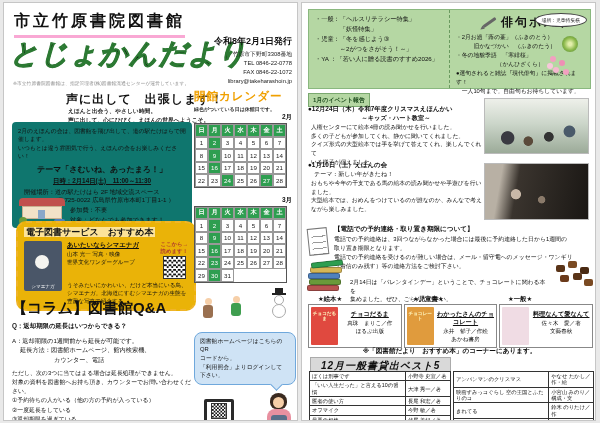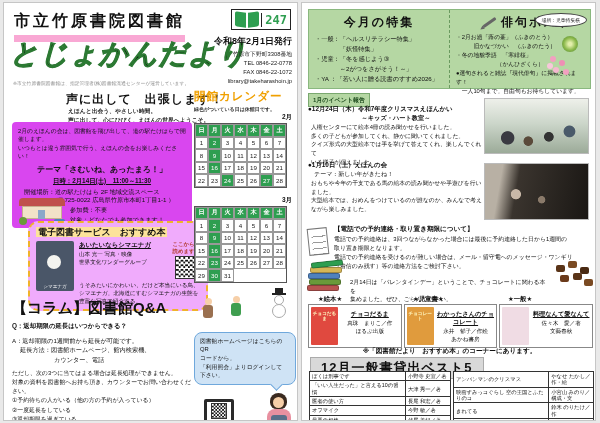--- a/index.html
+++ b/index.html
@@ -4,53 +4,53 @@
 <style>
   * { margin:0; padding:0; box-sizing:border-box; }
   html,body { width:600px; height:423px; }
   body { background:#e9e9e9; font-family:"Liberation Sans","DejaVu Sans",sans-serif; color:#111; }
   .sheet { position:relative; width:600px; height:423px; background:#e9e9e9; overflow:hidden; }
   .page { position:absolute; top:2px; width:295px; height:419px; background:#fff; border:1px solid #c6c6c6; overflow:hidden; }
   .page-left { left:3px; }
   .page-right { left:301px; }
 
   
-  .lib-name { position:absolute; left:10px; top:8px; font-size:16px; font-weight:bold; letter-spacing:3px; border-bottom:7px solid #f9a8d4; padding-bottom:3px; white-space:nowrap; }
+  .lib-name { position:absolute; left:10px; top:8px; font-size:16px; font-weight:bold; letter-spacing:3px; border-bottom:3px solid #f9a8d4; padding-bottom:3px; white-space:nowrap; }
   .issue-badge { position:absolute; right:6px; top:6px; display:flex; align-items:center; gap:2px; border:1.5px solid #222; padding:2px 3px; background:#fff; }
   .book-icon { position:relative; width:24px; height:15px; }
   .book-icon .bi-l,.book-icon .bi-r { position:absolute; top:0; width:11px; height:15px; background:var(--green,#2e9e50); }
   .book-icon .bi-l { left:0; transform:skewY(8deg); border-radius:2px 0 0 2px; }
   .book-icon .bi-r { right:0; transform:skewY(-8deg); border-radius:0 2px 2px 0; }
   .issue-num { font-size:12px; font-weight:bold; color:var(--green,#2e9e50); border-left:1.5px solid #222; padding-left:3px; font-family:"DejaVu Sans Mono",monospace; }
   .news-title { position:absolute; left:6px; top:32px; font-size:28px; font-weight:900; color:#000000; letter-spacing:1px; -webkit-text-stroke:1px #2c7a33; white-space:nowrap;font-style:italic; }
   .pub-info { position:absolute; right:5px; top:32px; text-align:right; }
   .pub-date { font-size:9px; font-weight:bold; margin-bottom:2px; }
   .pub-line { font-size:5.8px; line-height:1.55; color:#222; }
   .tiny-note { position:absolute; left:9px; top:77px; font-size:4.8px; color:#8d8d8d; }
 
   
   .notice-badge { position:absolute; left:8px; top:86px; background:var(--orange,#e8542a); color:#fff; font-weight:bold; font-size:8.5px; padding:2px 5px; border:2px solid #f2c230; border-radius:9px; letter-spacing:1px; }
   .announce-title { position:absolute; left:62px; top:88px; font-size:12px; font-weight:bold; letter-spacing:1px; }
   .announce-sub { position:absolute; left:64px; top:104px; font-size:5.8px; line-height:1.5; font-weight:bold; color:#222; }
-  .cream-box { position:absolute; left:8px; top:119px; width:180px; background:#d946ef; border-radius:4px; padding:5px 6px 4px; }
+  .cream-box { position:absolute; left:8px; top:119px; width:180px; background:#0f766e; border-radius:4px; padding:5px 6px 4px; }
   .cb-line { font-size:5.8px; line-height:1.45; }
   .cb-theme { font-size:8px; font-weight:bold; text-align:center; margin:3px 0 2px; }
   .cb-dt { font-size:6.4px; font-weight:bold; text-decoration:underline; text-align:center; margin-bottom:2px; }
   .cb-place { font-size:6.2px; margin-left:6px; line-height:1.4; }
   .cb-place2 { font-size:6.2px; margin-left:34px; line-height:1.4; }
   .cb-small { font-size:6.2px; margin-left:52px; line-height:1.55; }
   .station { position:absolute; left:7px; bottom:3px; width:46px; height:27px; }
   .st-roof { position:absolute; left:0; top:0; width:46px; height:8px; background:#c0504d; border-radius:4px 4px 0 0; }
   .st-body { position:absolute; left:3px; top:8px; width:40px; height:13px; background:#f2e2c8; border:0.5px solid #c8b090; }
   .st-door { position:absolute; left:19px; top:12px; width:7px; height:9px; background:#8aa7c8; }
   .st-car { position:absolute; right:0; bottom:0; width:11px; height:6px; background:#4f81bd; border-radius:2px; }
   .st-bush { position:absolute; left:0; bottom:0; width:8px; height:8px; background:#6a9a3a; border-radius:50%; }
 
   
-  .ebook-box { position:absolute; left:24px; top:218px; width:180px; border:2px dashed #f0b429; border-radius:10px; padding:3px 6px 4px; background:#f0abfc; }
+  .ebook-box { position:absolute; left:12px; top:218px; width:180px; border:2px dashed #f0b429; border-radius:10px; padding:3px 6px 4px; background:#eab308; }
   .eb-title { font-size:9px; font-weight:bold; margin-bottom:2px; }
   .eb-title span { background:#fce39a; padding:0 2px; }
   .eb-content { display:flex; gap:5px; }
   .eb-cover { position:relative; width:38px; height:50px; background:#4a5668; border-radius:2px; flex:0 0 auto; }
   .eb-cover::before { content:""; position:absolute; left:11px; top:14px; width:14px; height:14px; background:#f4f4f0; border-radius:50%; }
   .eb-cover-label { position:absolute; left:0; bottom:2px; width:100%; text-align:center; font-size:4.6px; color:#fff; }
   .eb-right { flex:1; }
   .eb-row { display:flex; justify-content:space-between; }
   .eb-book-title { font-size:6.4px; font-weight:bold; text-decoration:underline; }
   .eb-meta { font-size:5.6px; line-height:1.5; }
@@ -168,43 +168,36 @@
   .books-row { position:absolute; left:6px; top:301px; width:285px; display:flex; gap:2px; }
   .bk-group { flex:1; border:1px solid #888; display:flex; gap:3px; padding:2px; background:#fff; }
   .bk-cover { position:relative; width:27px; height:38px; border-radius:1px; flex:0 0 auto; }
   .bk-cover-label { position:absolute; left:0; top:4px; width:100%; text-align:center; font-size:4.6px; color:#fff7c0; font-weight:bold; }
   .bk-info { flex:1; text-align:center; padding-top:3px; }
   .bk-title { font-size:6.2px; font-weight:bold; text-decoration:underline; line-height:1.3; }
   .bk-author { font-size:5.6px; margin-top:2px; line-height:1.4; }
   .bk-pub { font-size:5.6px; line-height:1.4; }
   .rec-note { position:absolute; left:0; top:344px; width:295px; text-align:center; font-size:6.6px; font-weight:bold; }
 
-  .b5-title { position:absolute; background:#d9d9d9; border:1px solid #ababab; font-size:13px; font-weight:bold; padding:1px 10px; letter-spacing:1px; }
+  .b5-title { position:absolute; background:#d9d9d9; border:1px solid #ababab; font-size:10px; font-weight:bold; padding:1px 10px; letter-spacing:1px;font-style:italic; }
   .b5-title-gen { left:8px; top:354px; }
   .b5-title-chi { left:152px; top:354px; }
   .b5-table { position:absolute; top:368px; border-collapse:collapse; background:#fff; }
   .b5-gen { left:7px; width:142px; }
   .b5-chi { left:151px; width:141px; }
   .b5-table td { border:0.6px solid #333; font-size:5.3px; padding:1px 2px; height:9px; line-height:1.2; }
   .b5-table .bt { width:68%; } .b5-table .ba { width:32%; }
 </style>
 </head>
 <body>
 
 <div class="sheet">
 
   <div class="page page-left">
     <div class="lib-name">市立竹原書院図書館</div>
-    <div class="issue-badge">
-      <div class="book-icon">
-          <span class="bi-l"></span>
-          <span class="bi-r"></span>
-        </div>
-      <div class="issue-num">247</div>
-    </div>
     <div class="news-title">とじょかんだより</div>
     <div class="pub-info">
       <div class="pub-date">令和8年2月1日発行</div>
       <div class="pub-line">竹原市下野町3308番地</div>
       <div class="pub-line">TEL 0846-22-0778</div>
       <div class="pub-line">FAX 0846-22-1072</div>
       <div class="pub-line">library@takeharashoin.jp</div>
     </div>
     <div class="tiny-note">※市立竹原書院図書館は、指定管理者(株)図書館流通センターが運営しています。</div>
 
@@ -392,21 +385,20 @@
             <div class="p-torso"></div>
             <div class="p-apron"></div>
         </div>
       </div>
     </div>
   </div>
 
   <div class="page page-right">
     <div class="feature-box">
       <div class="feat-left">
-        <div class="feat-title">今月の特集</div>
         <div class="feat-lines">
             <div class="ln">・一般：「ヘルスリテラシー特集」</div>
             <div class="ln">　　　　「妖怪特集」</div>
             <div class="ln">・児童：「冬を感じよう③</div>
             <div class="ln">　　　　～2がつをさがそう！～」</div>
             <div class="ln">・YA ：「若い人に贈る読書のすすめ2026」</div>
           </div>
       </div>
       <div class="feat-right">
         <div class="haiku-head">

